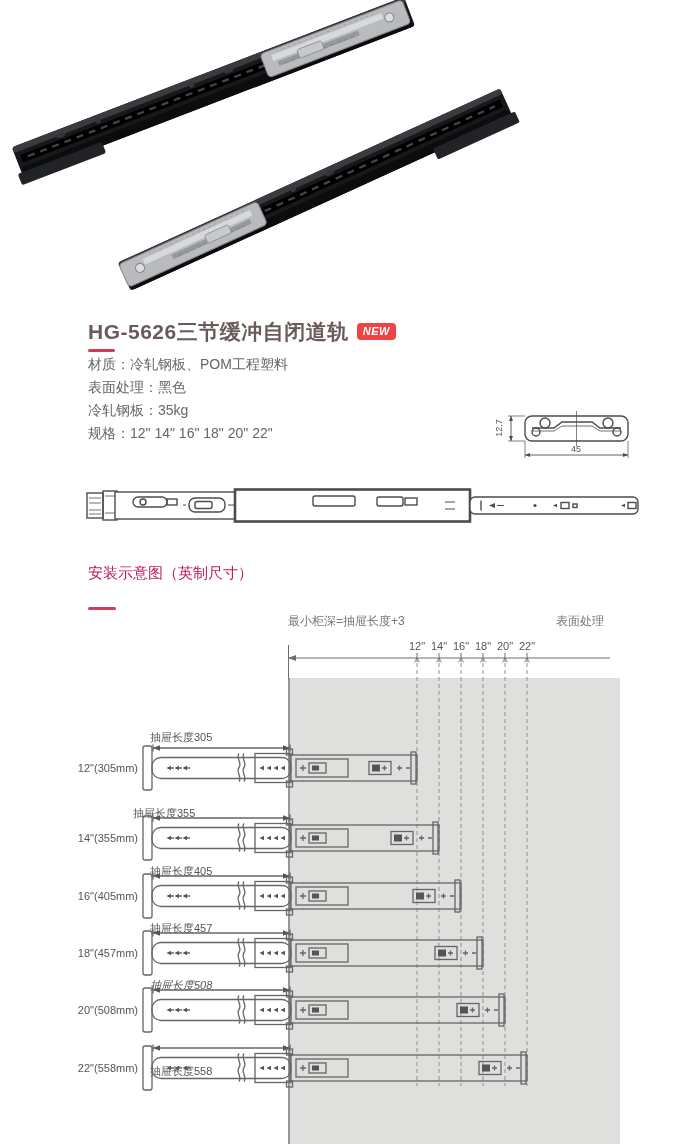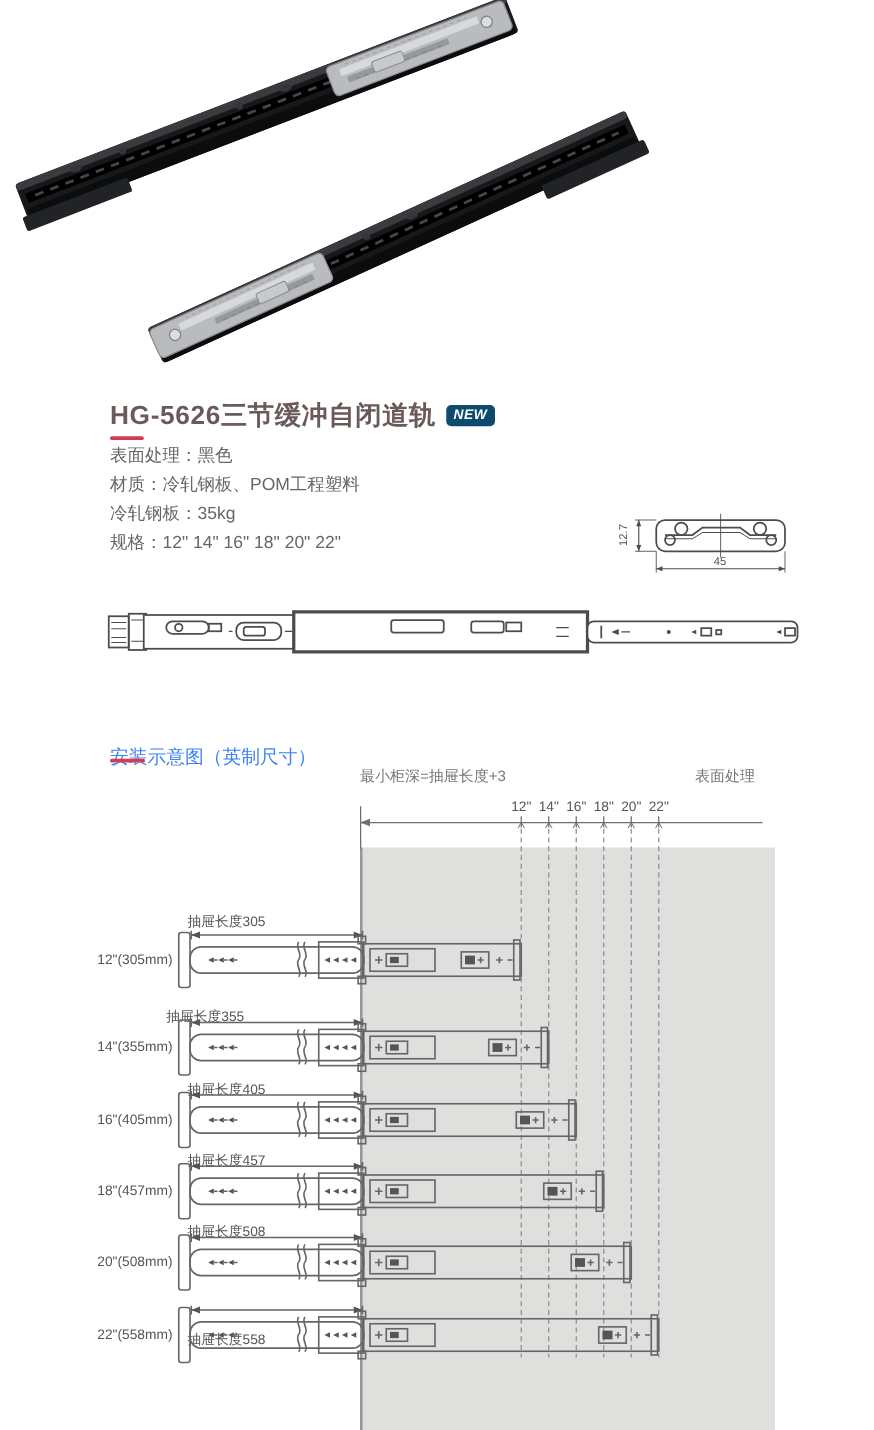--- a/index.html
+++ b/index.html
@@ -1,27 +1,27 @@
 <!DOCTYPE html>
 <html><head>
 <meta charset="utf-8">
 <style>
   html,body{margin:0;padding:0;background:#fff;}
   .page{position:relative;width:699px;height:1144px;background:#fff;overflow:hidden;
         font-family:"Liberation Sans",sans-serif;}
   .abs{position:absolute;}
   
   .title{left:88px;top:318px;font-size:21px;font-weight:bold;color:#6a5a5a;letter-spacing:.5px;}
-  .badge{display:inline-block;margin-left:8px;background:#0c4a6e;color:#fff;font-size:11px;
+  .badge{display:inline-block;margin-left:8px;background:#ef4444;color:#fff;font-size:11px;
          font-weight:bold;font-style:italic;padding:2px 6px 3px;border-radius:4px;vertical-align:4px;}
   .red-bar{height:3px;background:#d23a55;border-radius:2px;}
   
   .specs{left:88px;top:353px;font-size:14px;color:#666;line-height:23px;}
   
-  .section-title{left:88px;top:596px;font-size:15px;color:#3b82f6;}
+  .section-title{left:88px;top:564px;font-size:15px;color:#be185d;}
   
   .note{font-size:12px;color:#777;}
   .scale-size{font-size:11px;color:#555;width:32px;text-align:center;}
   .row-label{font-size:11px;color:#555;width:84px;text-align:right;}
   .dim-label{font-size:11px;color:#555;width:150px;text-align:left;}
   .dim-small{font-size:9px;color:#555;}
   .gray-box{left:288px;top:678px;width:332px;height:466px;background:#dfdfdd;
             border-left:2px solid #969696;box-sizing:border-box;}
   svg{display:block;}
   .st{stroke:#666;fill:none;stroke-width:1.3;}
@@ -69,22 +69,22 @@
       <rect x="124" y="10" width="90" height="12" rx="2" fill="#222326"></rect>
     </g>
   </svg>
 
   <div class="abs title">
     <span>HG-5626三节缓冲自闭道轨</span><span class="badge">NEW</span>
   </div>
   <div class="abs red-bar" style="left:88px;top:349px;width:27px;"></div>
 
   <div class="abs specs">
+    <div>材质：冷轧钢板、POM工程塑料</div>
     <div>表面处理：黑色</div>
-    <div>材质：冷轧钢板、POM工程塑料</div>
     <div>冷轧钢板：35kg</div>
     <div>规格：12" 14" 16" 18" 20" 22"</div>
   </div>
 
   <svg class="abs" style="left:498px;top:400px" width="190" height="66" viewBox="0 0 190 66">
     <g class="td" stroke-width="1.2">
       <rect x="27" y="16" width="103" height="25" rx="7"></rect>
       <path d="M34 28 h22 l8 -6 h30 l8 6 h21"></path>
       <path d="M34 31 h22 l8 -5 h30 l8 5 h21" stroke-width="0.8"></path>
       <circle cx="47" cy="23" r="5"></circle>
@@ -259,21 +259,21 @@
       <rect class="st" x="171" y="23" width="17" height="10"></rect>
         <rect class="stf" x="174" y="25.5" width="7" height="5"></rect>
       <rect class="st" x="297" y="21.5" width="22" height="13"></rect>
         <rect class="stf" x="300" y="24.5" width="8" height="7"></rect>
       <path class="st" d="M310 28 h5 M312.5 25.5 v5 M325 28 h5 M327.5 25.5 v5 M334 28 h4" stroke-width="1"></path>
       <rect class="st" x="339" y="12" width="5" height="32"></rect>
     </g>
   </svg>
 
   <div class="abs row-label" style="left:54px;top:1004px;">20"(508mm)</div>
-  <div class="abs dim-label" style="left:150px;top:978px;">抽屉长度508</div>
+  <div class="abs dim-label" style="left:150px;top:978px;font-style:italic;">抽屉长度508</div>
   <svg class="abs" style="left:138px;top:982px" width="410" height="56" viewBox="0 0 410 56">
     <use href="#drawerSym"></use>
     <g>
       <rect class="st" x="152" y="15" width="215" height="26" fill="#dfdfdd"></rect>
       <rect class="st" x="148.5" y="9" width="6" height="6"></rect>
         <rect class="st" x="148.5" y="41" width="6" height="6"></rect>
       <rect class="st" x="158" y="19" width="52" height="18"></rect>
       <path class="st" d="M162 28 h6 M165 25 v6" stroke-width="1"></path>
       <rect class="st" x="171" y="23" width="17" height="10"></rect>
         <rect class="stf" x="174" y="25.5" width="7" height="5"></rect>

